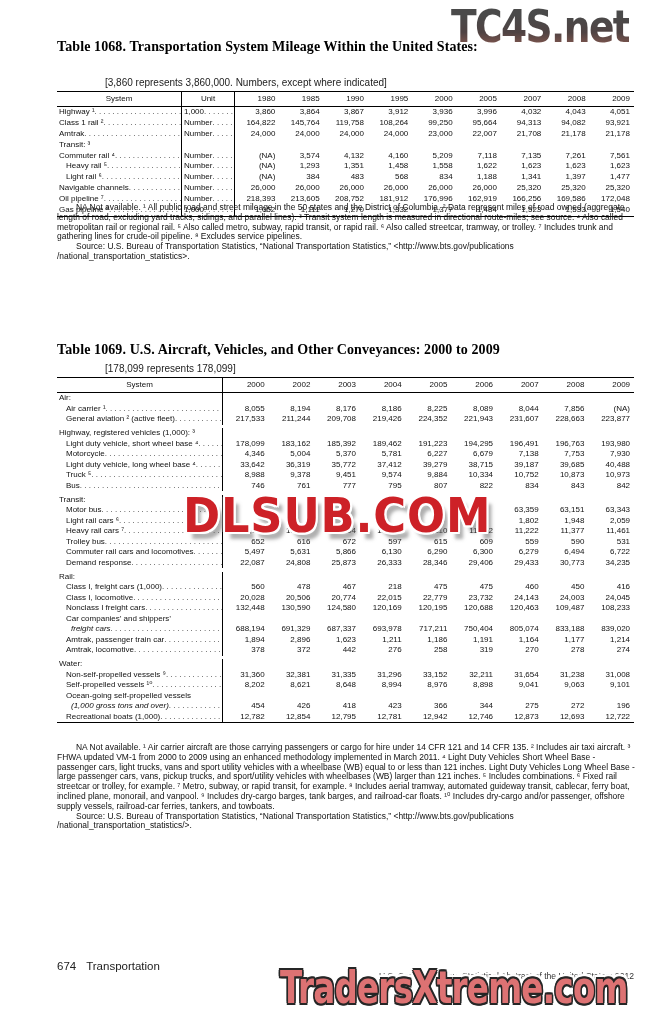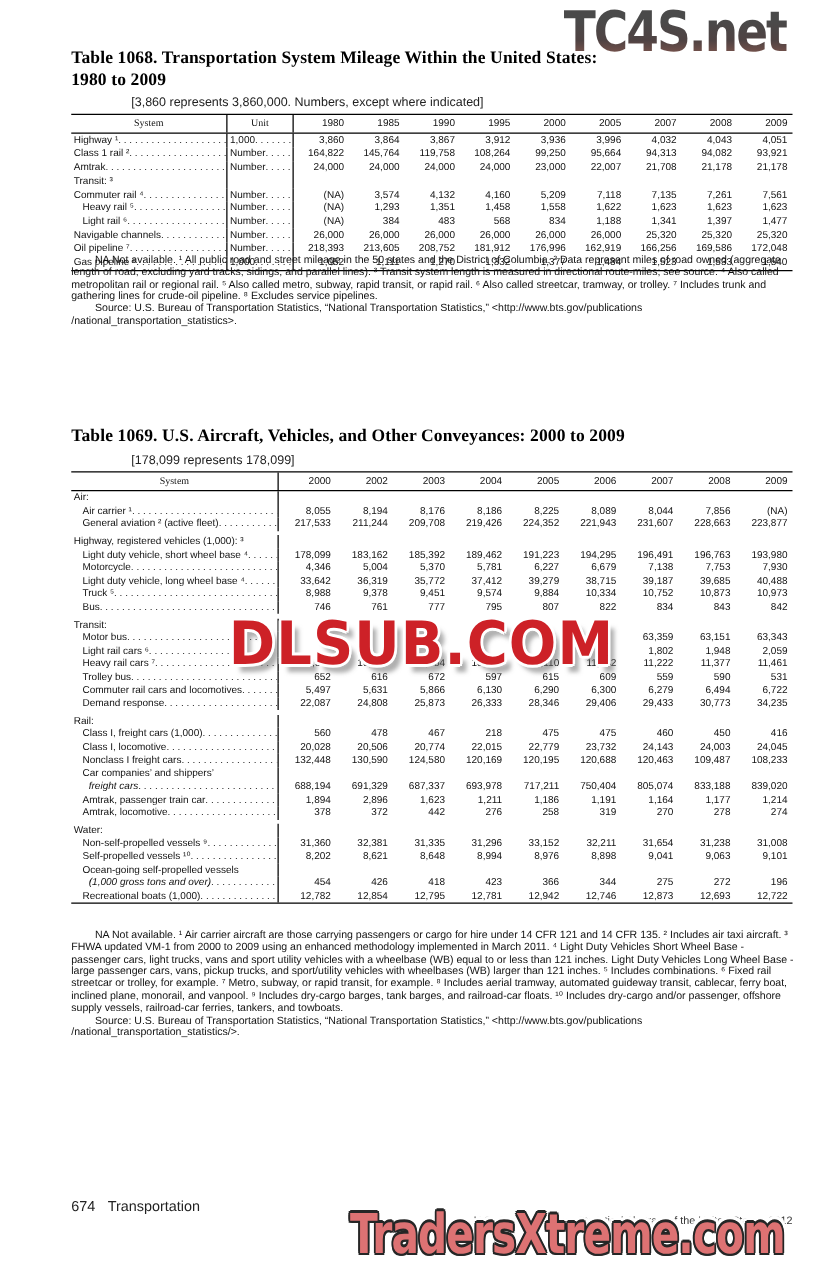--- a/index.html
+++ b/index.html
@@ -27,21 +27,21 @@
   }
   #table-1068{top:91px;}
   #table-1069{top:377px;}
   .t-row{display:flex;height:10.9px;line-height:10.9px;}
   #table-1069 .t-row{height:10.5px;line-height:10.5px;}
   .t-head{height:14px !important;line-height:14px !important;border-bottom:1px solid #000;}
   .t-label{box-sizing:border-box;border-right:1px solid #000;display:flex;overflow:hidden;white-space:nowrap;}
   #table-1068 .t-label{width:125px;}
   #table-1069 .t-label{width:166px;}
   .t-unit{box-sizing:border-box;width:53px;border-right:1.5px solid #000;display:flex;overflow:hidden;white-space:nowrap;}
-  .t-head .t-label,.t-head .t-unit{display:block;text-align:center;font-family:Liberation Serif, serif;}
+  .t-head .t-label,.t-head .t-unit{display:block;text-align:center;}
   .t-val{flex:1;text-align:right;padding-right:4px;white-space:nowrap;overflow:visible;}
   .lbl{white-space:nowrap;text-align:right;}
   .ind0{padding-left:2px;}
   .ind1{padding-left:9px;}
   .ind2{padding-left:14px;font-style:italic;}
   .dots{flex:1;overflow:hidden;white-space:nowrap;color:#222;}
   .dots::before{content:" . . . . . . . . . . . . . . . . . . . . . . . . . . . . . . . . . . . . . . . .";}
   .t-gap{margin-top:3.5px;}
   
   .fn{position:absolute;left:57px;width:578px;font-size:8.45px;line-height:9.8px;color:#111;}
@@ -81,21 +81,20 @@
       -5px 0 1px #fff,5px 0 1px #fff,0 -5px 1px #fff,0 5px 1px #fff;
   }
 </style>
 </head>
 <body>
 
 <div>
 
   <div class="tbl-title" id="title-1068">
     <div>Table 1068. Transportation System Mileage Within the United States:</div>
-    <div>1980 to 2009</div>
   </div>
   <div class="tbl-note" id="note-1068">[3,860 represents 3,860,000. Numbers, except where indicated]</div>
   <div class="t" id="table-1068">
       <div class="t-row t-head">
         <div class="t-label">System</div>
         <div class="t-unit">Unit</div>
         <div class="t-val">1980</div>
         <div class="t-val">1985</div>
         <div class="t-val">1990</div>
         <div class="t-val">1995</div>

